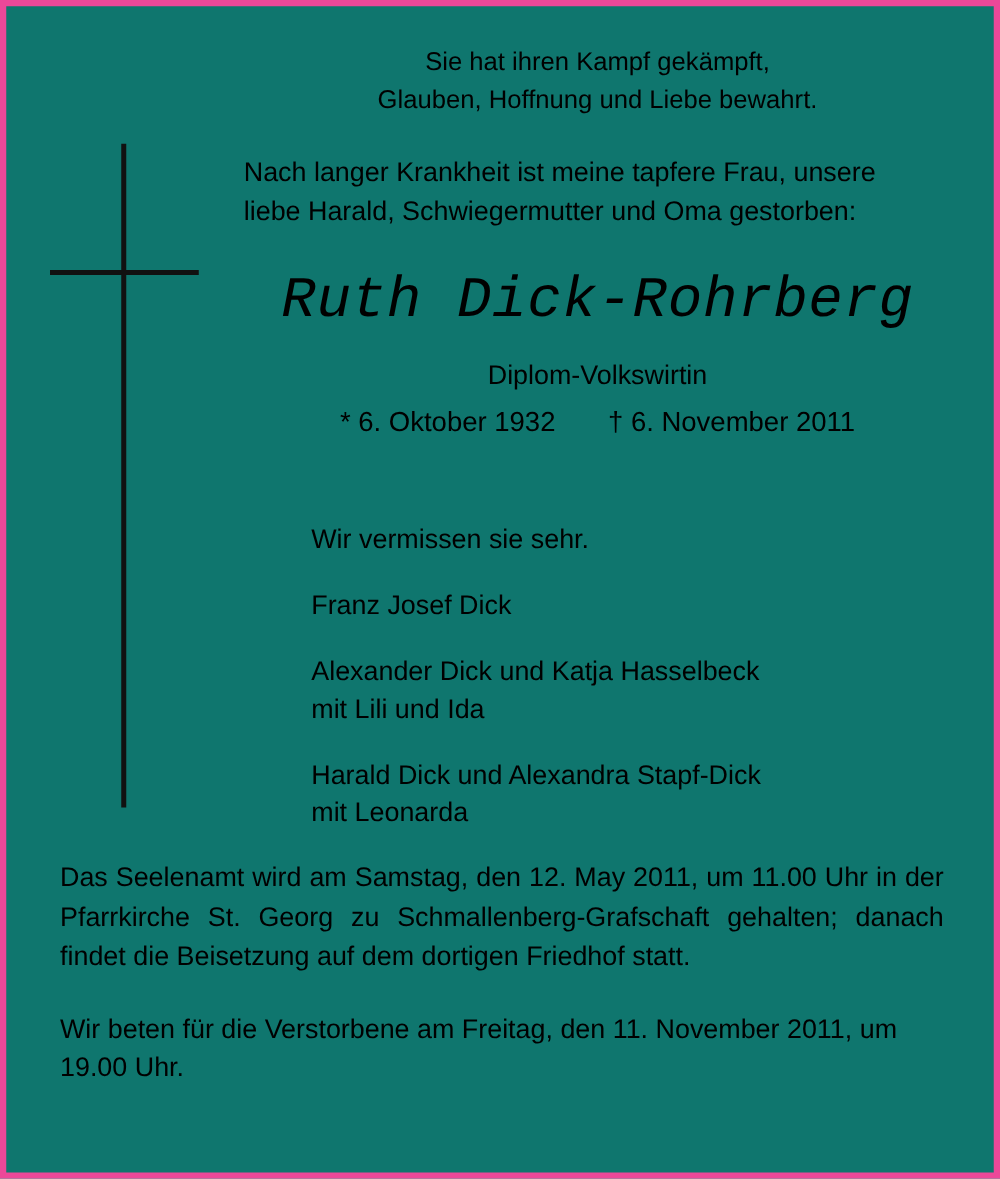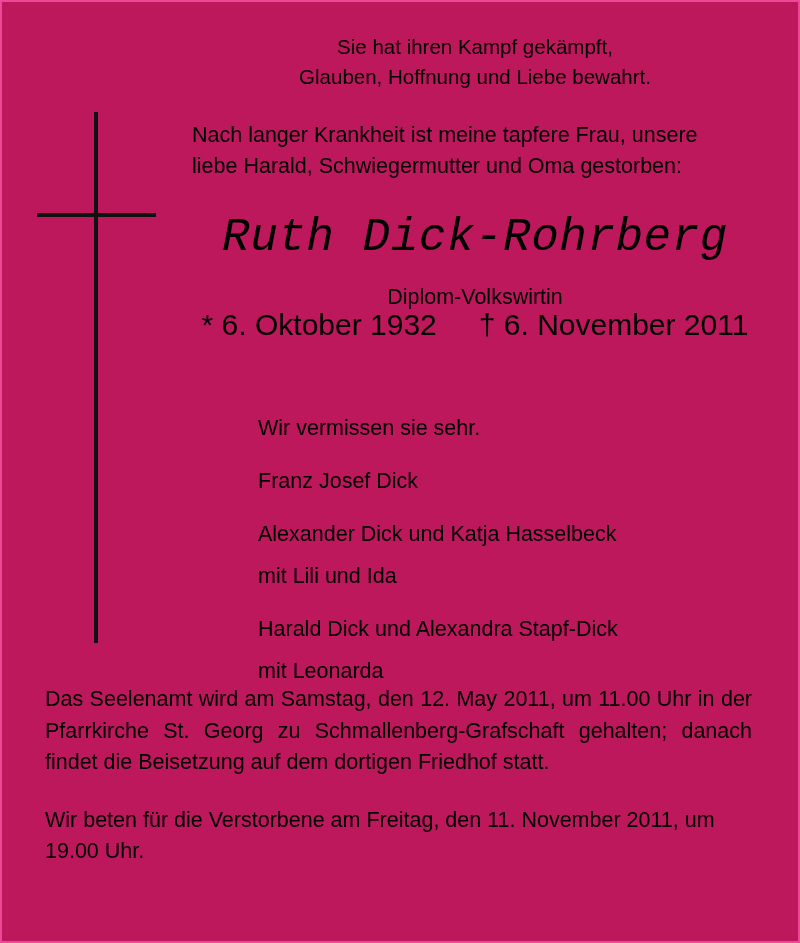--- a/index.html
+++ b/index.html
@@ -10,22 +10,22 @@
   body {
     font-family: "Liberation Sans", sans-serif;
     color: #000000;
   }
 
   .notice {
     position: relative;
     width: 800px;
     height: 943px;
     box-sizing: border-box;
-    background: #be185d;
-    border: 2px solid #ec4899;
+    background: #0f766e;
+    border: 5px solid #ec4899;
     overflow: hidden;
   }
 
   .inner {
     position: relative;
     width: 786px;
     height: 929px;
   }
 
   
@@ -88,47 +88,48 @@
   }
 
   .profession {
     margin-top: 20px;
     font-size: 21.5px;
     line-height: 27px;
     text-align: center;
   }
 
   .dates {
-    font-size: 30px;
+    margin-top: 10px;
+    font-size: 22px;
     line-height: 28px;
     text-align: center;
     white-space: nowrap;
   }
   .dates .date-birth { margin-right: 42px; }
 
   
   .family {
     position: absolute;
-    left: 256px;
+    left: 244px;
     top: 411px;
     width: 500px;
     text-align: left;
   }
   .family .miss {
     font-size: 21.5px;
     line-height: 30px;
     margin-bottom: 23px;
   }
   .family-group {
     font-size: 21.5px;
     line-height: 30px;
     margin-bottom: 23px;
   }
   .family-group:last-child { margin-bottom: 0; }
-  .family-group .line { display: block; white-space: nowrap; margin-top: 12px; }
+  .family-group .line { display: block; white-space: nowrap; }
 
   
   .bottom {
     position: absolute;
     left: 43px;
     top: 682px;
     width: 707px;
   }
   .para {
     font-size: 21.5px;

